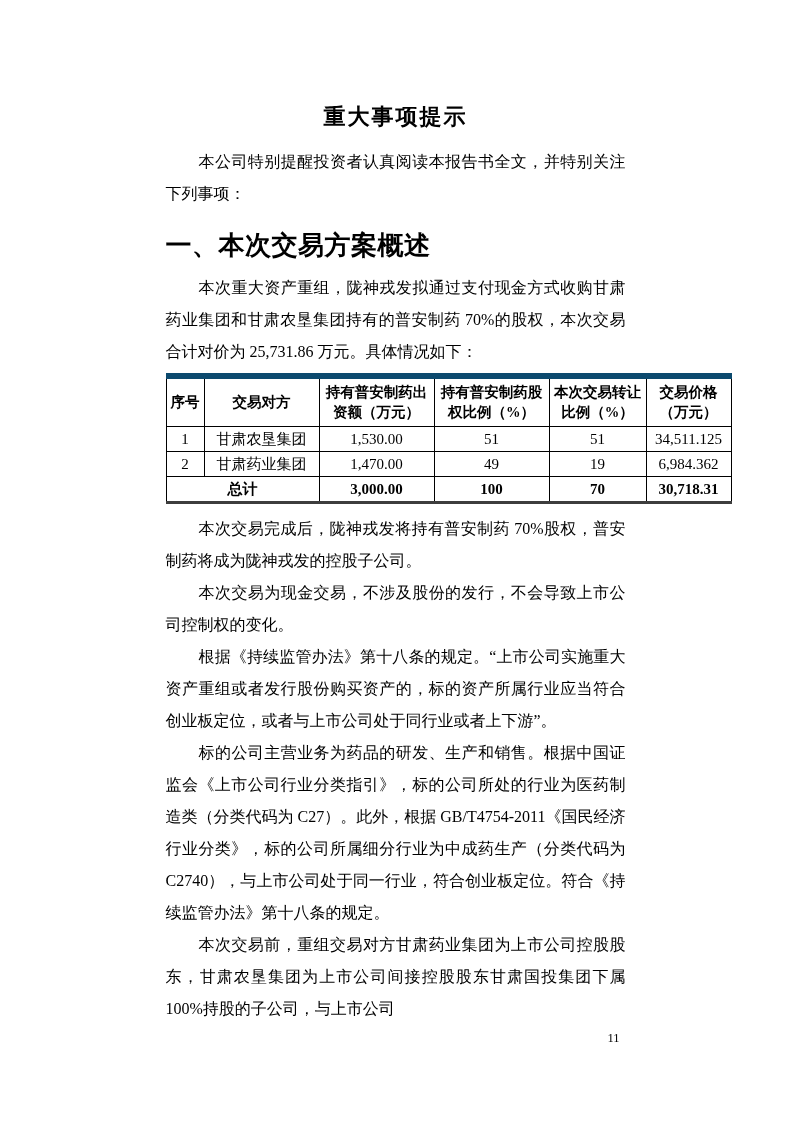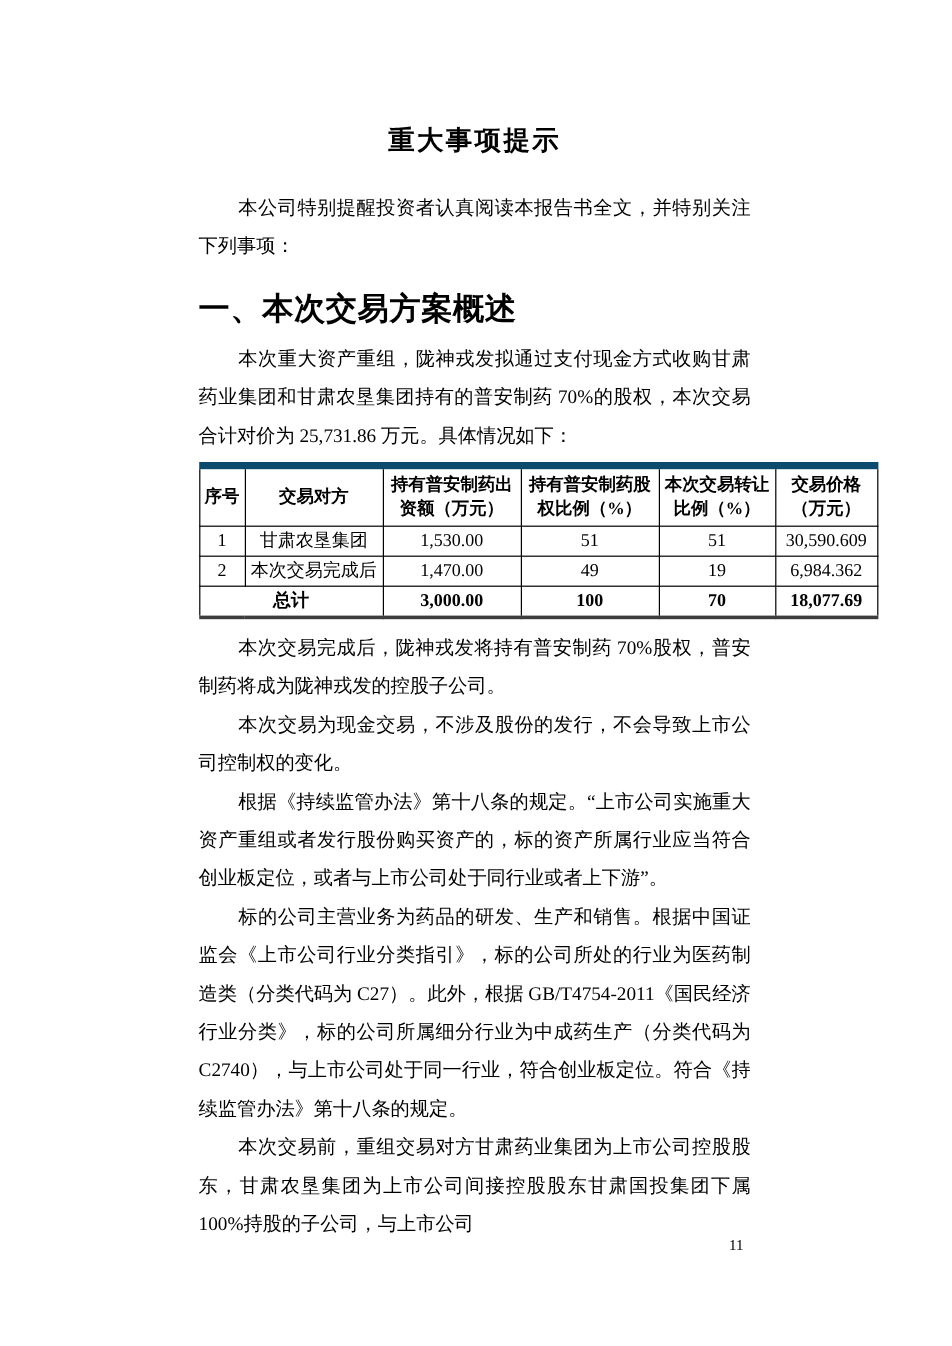--- a/index.html
+++ b/index.html
@@ -24,21 +24,21 @@
     margin: 0;
     letter-spacing: 2px;
   }
   .body-para {
     font-size: 16px;
     line-height: 32px;
     text-align: justify;
     text-indent: 33px;
     margin: 0;
   }
-  .intro-para { margin-top: 26px; }
+  .intro-para { margin-top: 14px; }
   .section-heading {
     font-family: "Liberation Sans", "DejaVu Sans", sans-serif;
     font-size: 26px;
     line-height: 28px;
     font-weight: 700;
     margin: 21px 0 13px 0;
     letter-spacing: 0.5px;
   }
   table.deal-table {
     width: 565px;
@@ -114,36 +114,36 @@
         <th>交易价格（万元）</th>
       </tr>
     </thead>
     <tbody>
       <tr>
         <td>1</td>
         <td>甘肃农垦集团</td>
         <td>1,530.00</td>
         <td>51</td>
         <td>51</td>
-        <td>30,590.609</td>
+        <td>34,511.125</td>
       </tr>
       <tr>
         <td>2</td>
-        <td>本次交易完成后</td>
+        <td>甘肃药业集团</td>
         <td>1,470.00</td>
         <td>49</td>
         <td>19</td>
         <td>6,984.362</td>
       </tr>
       <tr class="total-row">
         <td colspan="2">总计</td>
         <td>3,000.00</td>
         <td>100</td>
         <td>70</td>
-        <td>18,077.69</td>
+        <td>30,718.31</td>
       </tr>
     </tbody>
   </table>
 
   <p class="body-para">本次交易完成后，陇神戎发将持有普安制药 70%股权，普安制药将成为陇神戎发的控股子公司。</p>
   <p class="body-para">本次交易为现金交易，不涉及股份的发行，不会导致上市公司控制权的变化。</p>
 
 
   <p class="body-para">根据《持续监管办法》第十八条的规定。“上市公司实施重大资产重组或者发行股份购买资产的，标的资产所属行业应当符合创业板定位，或者与上市公司处于同行业或者上下游”。</p>
   <p class="body-para">标的公司主营业务为药品的研发、生产和销售。根据中国证监会《上市公司行业分类指引》，标的公司所处的行业为医药制造类（分类代码为 C27）。此外，根据 GB/T4754-2011《国民经济行业分类》，标的公司所属细分行业为中成药生产（分类代码为 C2740），与上市公司处于同一行业，符合创业板定位。符合《持续监管办法》第十八条的规定。</p>

